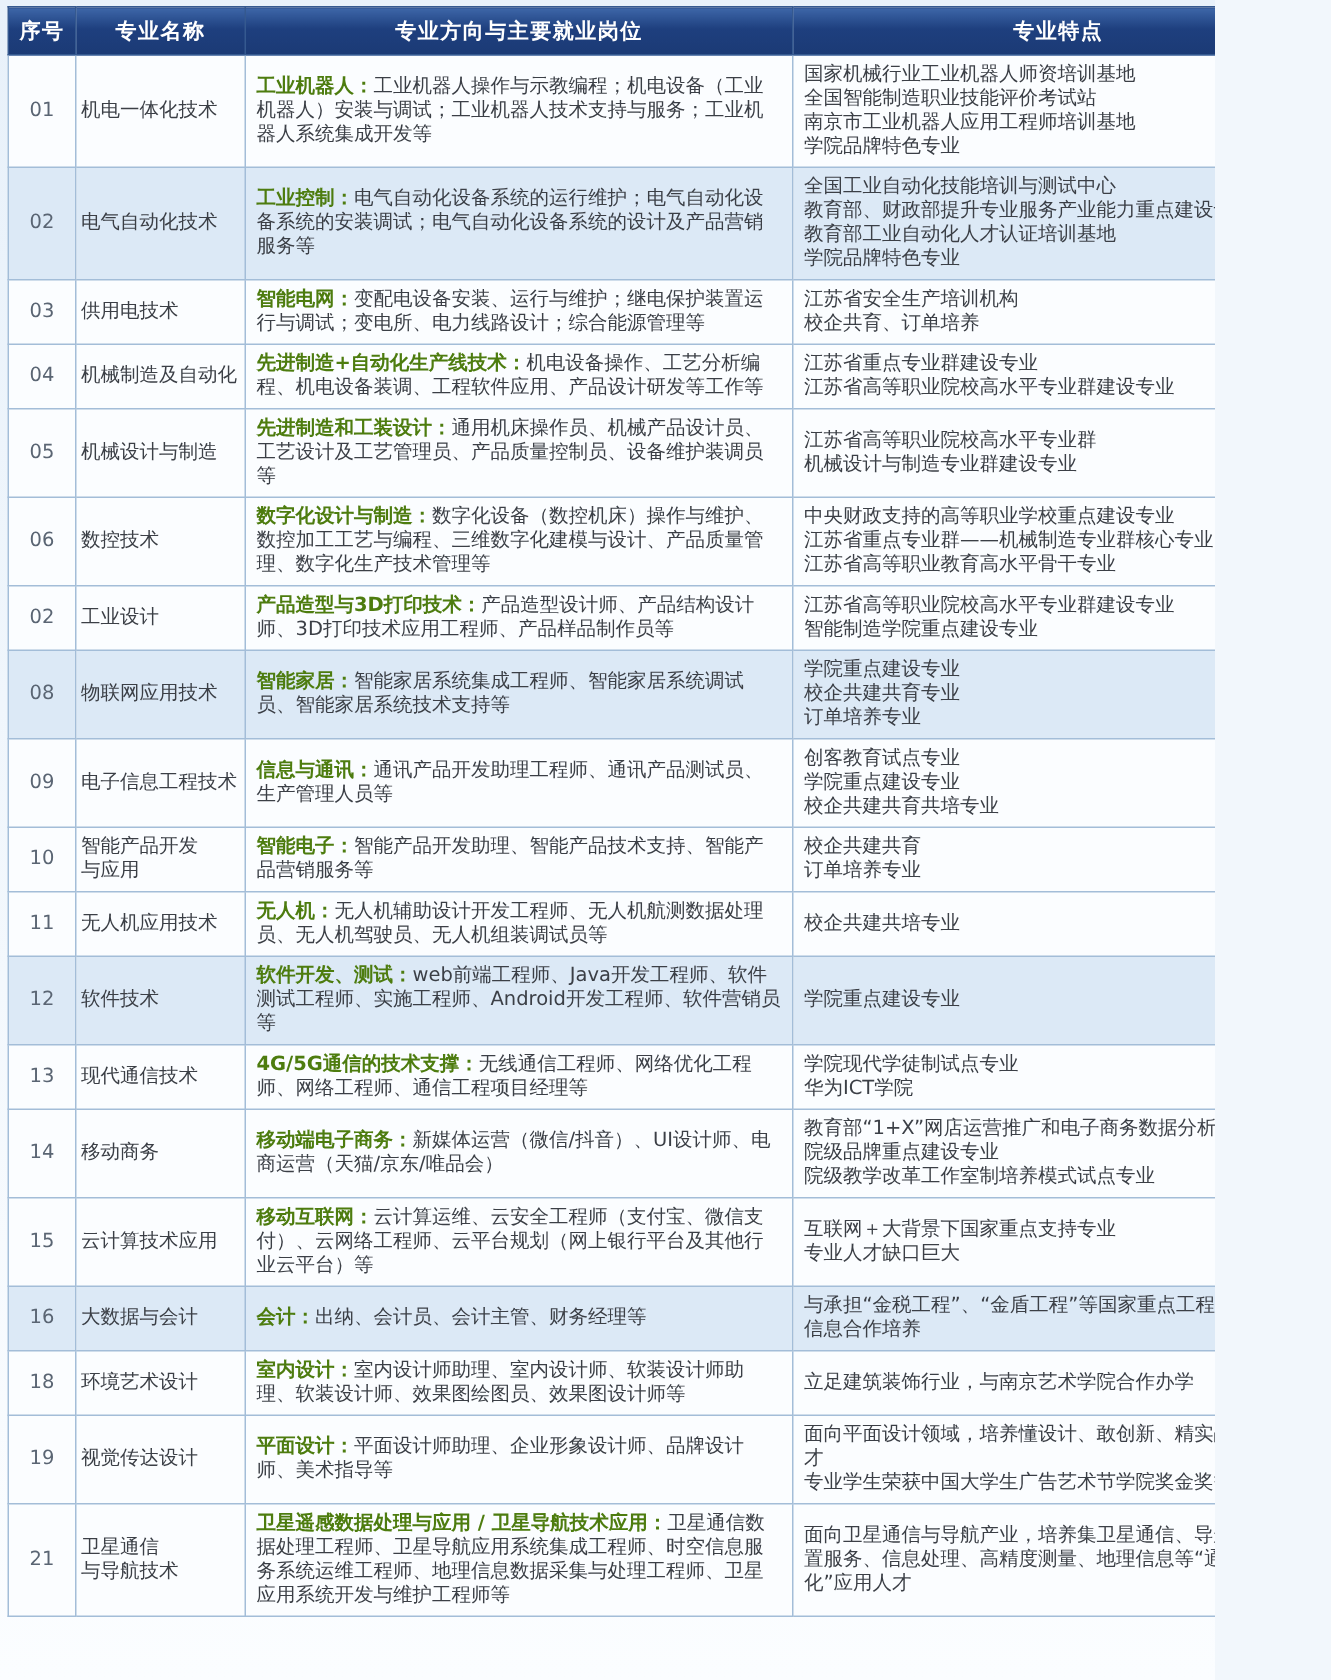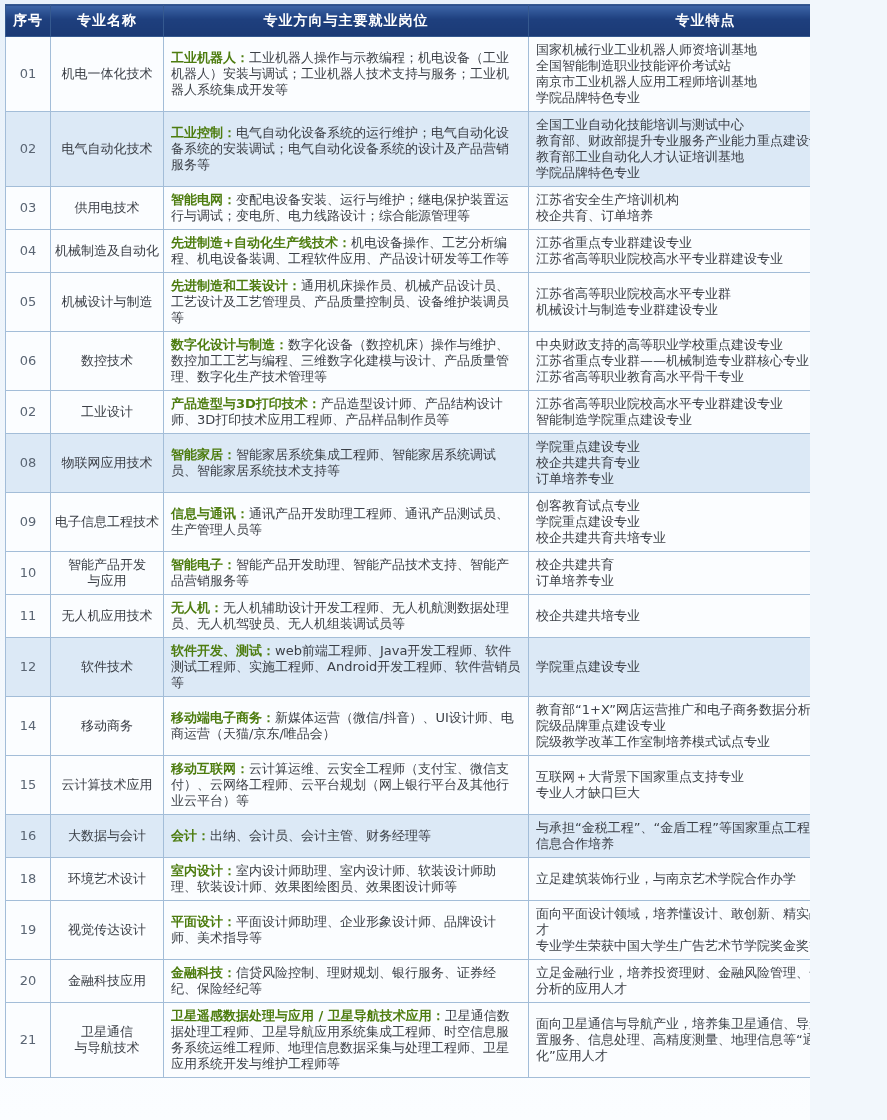--- a/index.html
+++ b/index.html
@@ -48,21 +48,20 @@
   }
   tbody tr { background: #fbfdff; }
   tbody tr.tint { background: #dce9f6; }
   td.no {
     text-align: center;
     color: #5a6573;
     padding: 5px 2px;
     margin-top: 36px;
   }
   td.name {
-    text-align: center;
     white-space: pre-line;
     padding: 5px 3px;
   }
   td.dir .lead {
     font-weight: bold;
     color: #4d7c0f;
   }
   td.feat {
     white-space: pre-line;
     margin-top: 46px;
@@ -183,20 +182,27 @@
     <td class="feat">校企共建共培专业</td>
   </tr>
 
   <tr class="tint">
     <td class="no">12</td>
     <td class="name">软件技术</td>
     <td class="dir"><span class="lead">软件开发、测试：</span><span>web前端工程师、Java开发工程师、软件测试工程师、实施工程师、Android开发工程师、软件营销员等</span></td>
     <td class="feat">学院重点建设专业</td>
   </tr>
 
+  <tr>
+    <td class="no">13</td>
+    <td class="name">现代通信技术</td>
+    <td class="dir"><span class="lead">4G/5G通信的技术支撑：</span><span>无线通信工程师、网络优化工程师、网络工程师、通信工程项目经理等</span></td>
+    <td class="feat">学院现代学徒制试点专业
+华为ICT学院</td>
+  </tr>
 
   <tr>
     <td class="no">14</td>
     <td class="name">移动商务</td>
     <td class="dir"><span class="lead">移动端电子商务：</span><span>新媒体运营（微信/抖音）、UI设计师、电商运营（天猫/京东/唯品会）</span></td>
     <td class="feat">教育部“1+X”网店运营推广和电子商务数据分析试点专业
 院级品牌重点建设专业
 院级教学改革工作室制培养模式试点专业</td>
   </tr>
 
@@ -224,26 +230,20 @@
   </tr>
 
   <tr>
     <td class="no">19</td>
     <td class="name">视觉传达设计</td>
     <td class="dir"><span class="lead">平面设计：</span><span>平面设计师助理、企业形象设计师、品牌设计师、美术指导等</span></td>
     <td class="feat">面向平面设计领域，培养懂设计、敢创新、精实战的设计人才
 专业学生荣获中国大学生广告艺术节学院奖金奖等专业奖项</td>
   </tr>
 
-  <tr>
-    <td class="no">20</td>
-    <td class="name">金融科技应用</td>
-    <td class="dir"><span class="lead">金融科技：</span><span>信贷风险控制、理财规划、银行服务、证券经纪、保险经纪等</span></td>
-    <td class="feat">立足金融行业，培养投资理财、金融风险管理、金融大数据分析的应用人才</td>
-  </tr>
 
   <tr>
     <td class="no">21</td>
     <td class="name">卫星通信
 与导航技术</td>
     <td class="dir"><span class="lead">卫星遥感数据处理与应用 / 卫星导航技术应用：</span><span>卫星通信数据处理工程师、卫星导航应用系统集成工程师、时空信息服务系统运维工程师、地理信息数据采集与处理工程师、卫星应用系统开发与维护工程师等</span></td>
     <td class="feat">面向卫星通信与导航产业，培养集卫星通信、导航定位、位置服务、信息处理、高精度测量、地理信息等“通导遥一体化”应用人才</td>
   </tr>
 
 </tbody>

